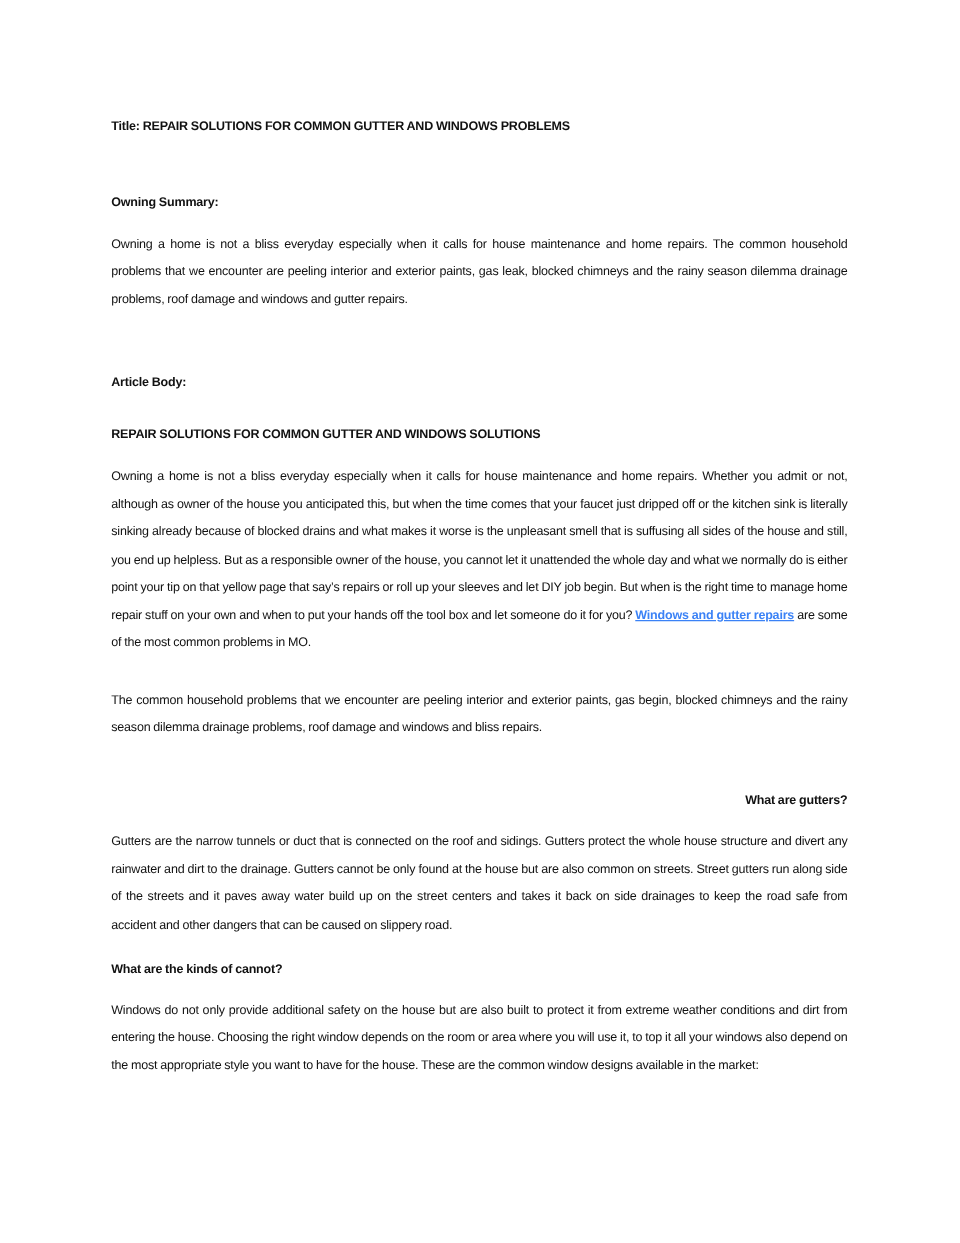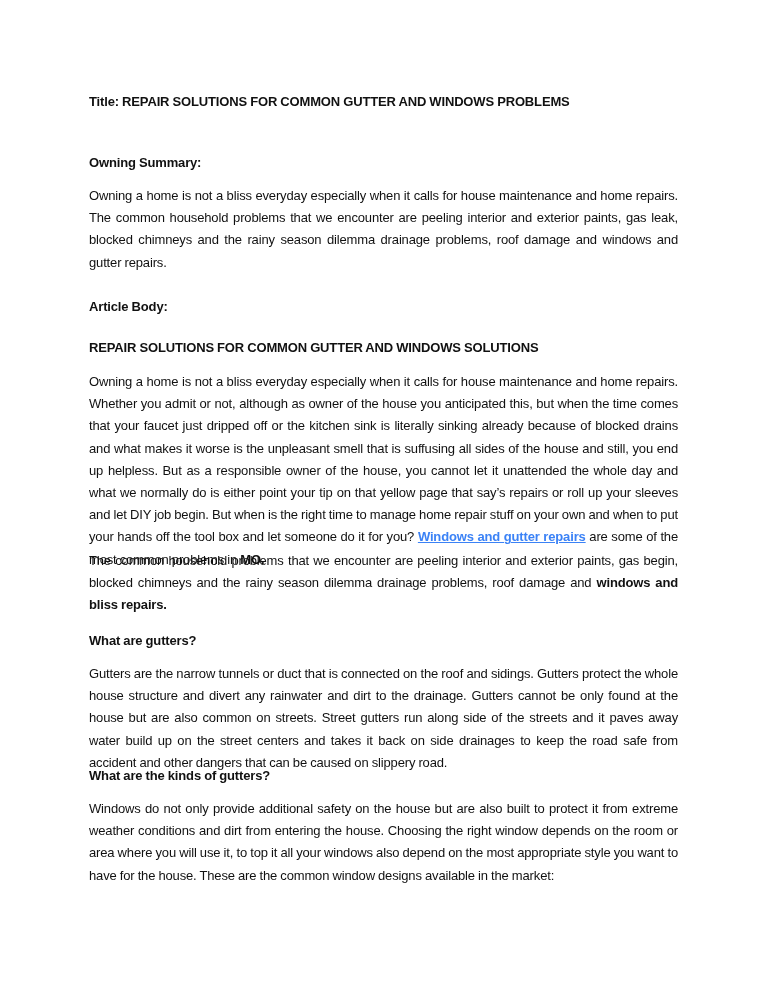--- a/index.html
+++ b/index.html
@@ -18,40 +18,40 @@
   .page {
     position: absolute;
     left: 89px;
     top: 0;
     width: 589px;
   }
   .line-block {
     position: absolute;
     left: 0;
     width: 589px;
-    font-size: 13px;
+    font-size: 10px;
     line-height: 22.2px;
     letter-spacing: -0.15px;
     word-spacing: -0.3px;
   }
   .heading {
     font-weight: bold;
   }
   .para {
     text-align: justify;
     text-align-last: left;
   }
   .link {
     color: #3b82f6;
     text-decoration: underline;
     font-weight: bold;
     cursor: pointer;
   }
   .bold {
-    font-weight: bold;
+    font-weight: normal;
   }
 </style>
 </head>
 <body>
 
 <div class="page">
 
   <div class="line-block heading" style="top:91px;">Title: REPAIR SOLUTIONS FOR COMMON GUTTER AND WINDOWS PROBLEMS</div>
 
   <div class="line-block heading" style="top:152px;">Owning Summary:</div>
@@ -59,21 +59,21 @@
   <div class="line-block para" style="top:185px;">Owning a home is not a bliss everyday especially when it calls for house maintenance and home repairs. The common household problems that we encounter are peeling interior and exterior paints, gas leak, blocked chimneys and the rainy season dilemma drainage problems, roof damage and windows and gutter repairs.</div>
 
   <div class="line-block heading" style="top:296px;">Article Body:</div>
 
   <div class="line-block heading" style="top:337px;">REPAIR SOLUTIONS FOR COMMON GUTTER AND WINDOWS SOLUTIONS</div>
 
   <div class="line-block para" style="top:371px;"><span>Owning a home is not a bliss everyday especially when it calls for house maintenance and home repairs. Whether you admit or not, although as owner of the house you anticipated this, but when the time comes that your faucet just dripped off or the kitchen sink is literally sinking already because of blocked drains and what makes it worse is the unpleasant smell that is suffusing all sides of the house and still, you end up helpless. But as a responsible owner of the house, you cannot let it unattended the whole day and what we normally do is either  point your tip on that yellow page that say’s repairs  or roll up your sleeves and let DIY job begin. But when is the right time to manage home repair stuff on your own and when to put your hands off the tool box and let someone do it for you? </span><a class="link">Windows and gutter repairs</a><span> are some of the most common problems in </span><span class="bold">MO.</span></div>
 
   <div class="line-block para" style="top:550px;"><span>The common household problems that we encounter are peeling interior and exterior paints, gas begin, blocked chimneys and the rainy season dilemma drainage problems, roof damage and </span><span class="bold">windows and bliss repairs.</span></div>
 
-  <div class="line-block heading" style="top:630px;">What are gutters?</div>
+  <div class="line-block heading" style="top:630px;text-align:right;">What are gutters?</div>
 
   <div class="line-block para" style="top:663px;">Gutters are the narrow tunnels or duct that is connected on the roof and sidings.  Gutters protect the whole house structure and divert any rainwater and dirt to the drainage. Gutters cannot be only found at the house but are also common on streets. Street gutters run along side of the streets and it paves away water build up on the street centers and takes it back on side drainages to keep the road safe from accident and other dangers that can be caused on slippery road.</div>
 
-  <div class="line-block heading" style="top:765px;">What are the kinds of gutters?</div>
+  <div class="line-block heading" style="top:765px;">What are the kinds of cannot?</div>
 
   <div class="line-block para" style="top:798px;">Windows do not only provide additional safety on the house but are also built to protect it from extreme weather conditions and dirt from entering the house. Choosing the right window depends on the room or area where you will use it, to top it all your windows also depend on the most appropriate style you want to have for the house.  These are the common window designs available in the market:</div>
 
 </div>
 
 </body></html>

